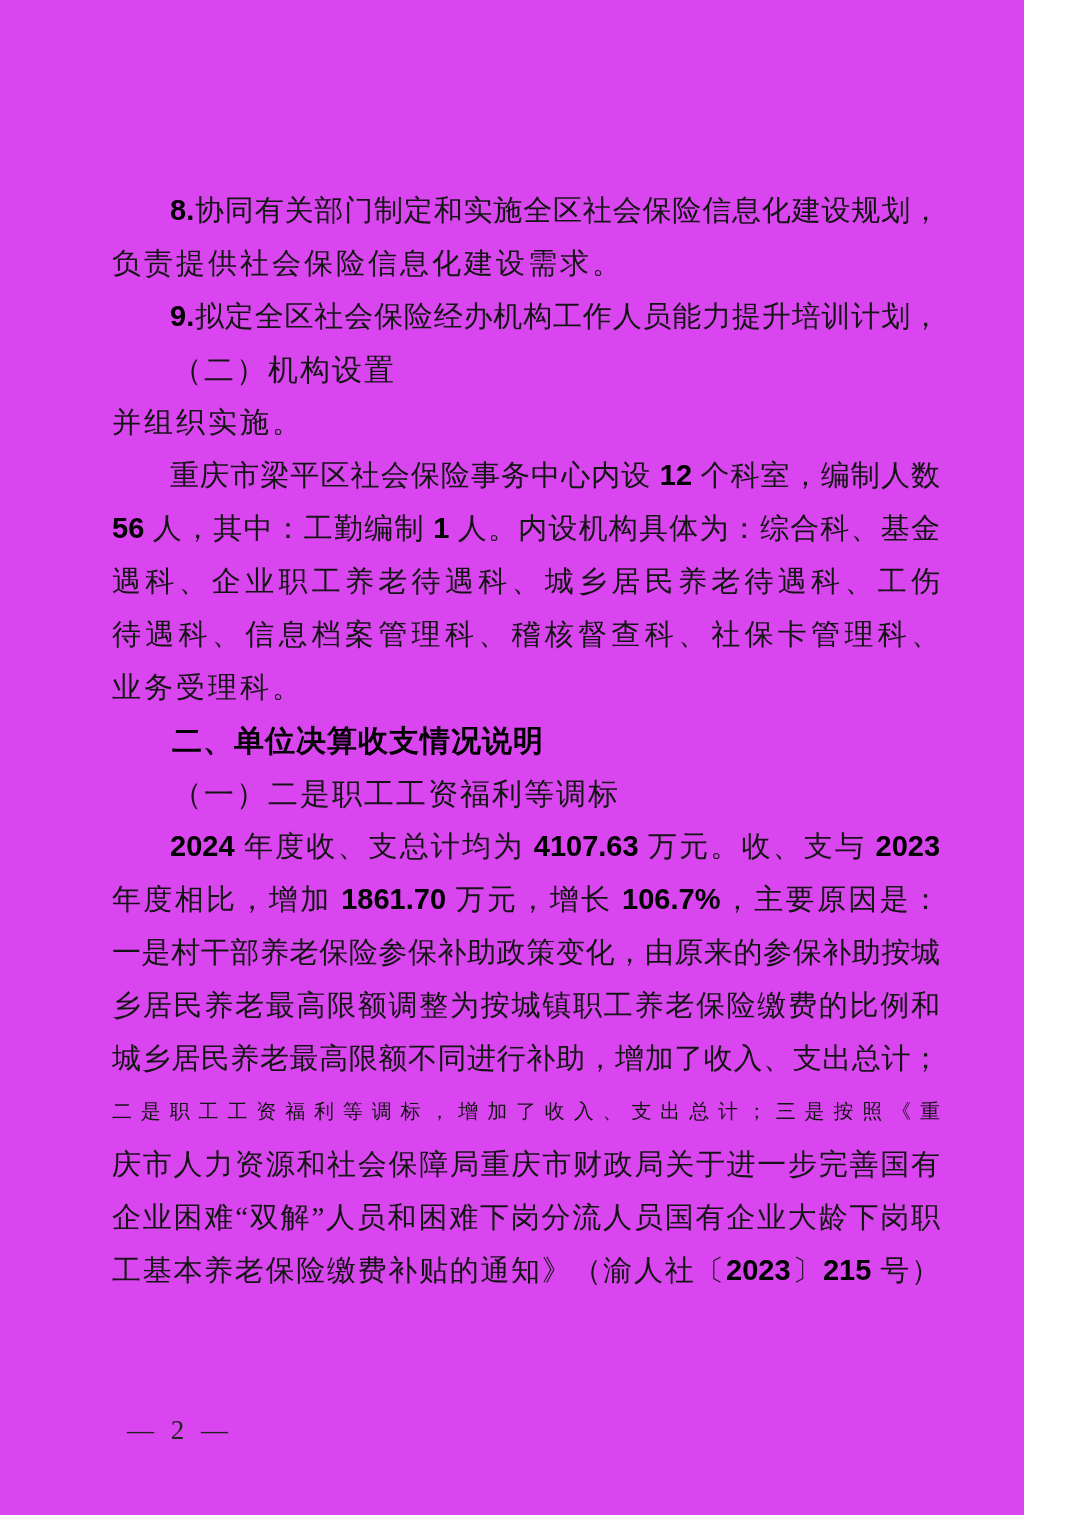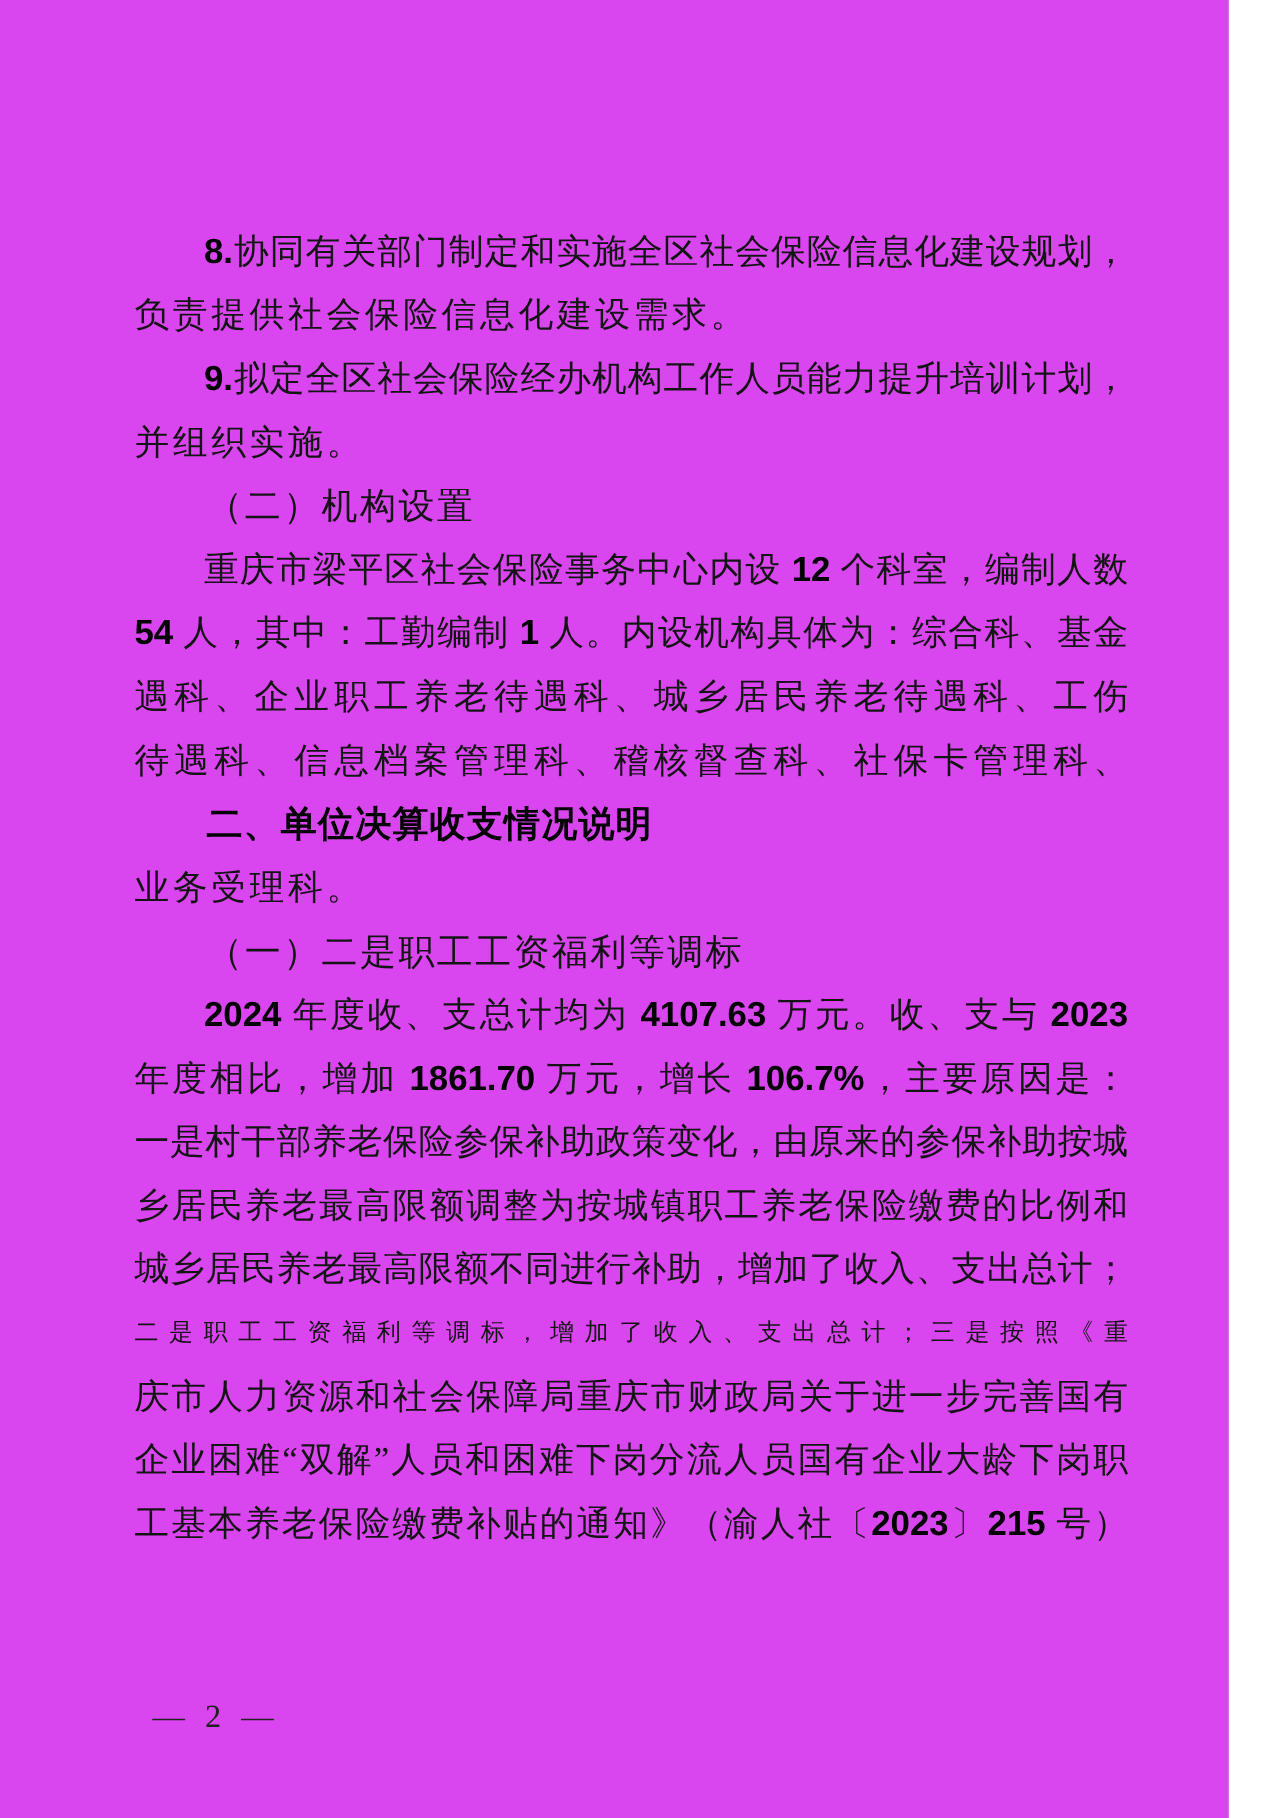--- a/index.html
+++ b/index.html
@@ -66,28 +66,28 @@
   }
 </style>
 </head>
 <body>
 
 <div class="page">
   <div class="content">
     <div class="line indent fill autonum"><span class="num">8.</span>协同有关部门制定和实施全区社会保险信息化建设规划，</div>
     <div class="line autonum">负责提供社会保险信息化建设需求。</div>
     <div class="line indent fill autonum"><span class="num">9.</span>拟定全区社会保险经办机构工作人员能力提升培训计划，</div>
+    <div class="line indent kaiti autonum">（二）机构设置</div>
     <div class="line autonum">并组织实施。</div>
-    <div class="line indent kaiti autonum">（二）机构设置</div>
     <div class="line indent fill autonum">重庆市梁平区社会保险事务中心内设 <span class="num">12</span> 个科室，编制人数</div>
-    <div class="line fill autonum"><span class="num">54</span> 人，其中：工勤编制 <span class="num">1</span> 人。内设机构具体为：综合科、基金</div>
+    <div class="line fill autonum"><span class="num">56</span> 人，其中：工勤编制 <span class="num">1</span> 人。内设机构具体为：综合科、基金</div>
     <div class="line fill autonum">遇科、企业职工养老待遇科、城乡居民养老待遇科、工伤</div>
     <div class="line fill autonum">待遇科、信息档案管理科、稽核督查科、社保卡管理科、</div>
+    <div class="line autonum">业务受理科。</div>
     <div class="line indent hbold autonum">二、单位决算收支情况说明</div>
-    <div class="line autonum">业务受理科。</div>
     <div class="line indent kaiti autonum">（一）二是职工工资福利等调标</div>
     <div class="line indent fill autonum"><span class="num">2024</span> 年度收、支总计均为 <span class="num">4107.63</span> 万元。收、支与 <span class="num">2023</span></div>
     <div class="line fill autonum">年度相比，增加 <span class="num">1861.70</span> 万元，增长 <span class="num">106.7%</span>，主要原因是：</div>
     <div class="line fill autonum">一是村干部养老保险参保补助政策变化，由原来的参保补助按城</div>
     <div class="line fill autonum">乡居民养老最高限额调整为按城镇职工养老保险缴费的比例和</div>
     <div class="line fill autonum">城乡居民养老最高限额不同进行补助，增加了收入、支出总计；</div>
     <div class="line fill dense autonum">二是职工工资福利等调标，增加了收入、支出总计；三是按照《重</div>
     <div class="line fill autonum">庆市人力资源和社会保障局重庆市财政局关于进一步完善国有</div>
     <div class="line fill autonum">企业困难“双解”人员和困难下岗分流人员国有企业大龄下岗职</div>
     <div class="line fill autonum">工基本养老保险缴费补贴的通知》（渝人社〔<span class="num">2023</span>〕<span class="num">215</span> 号）</div>

